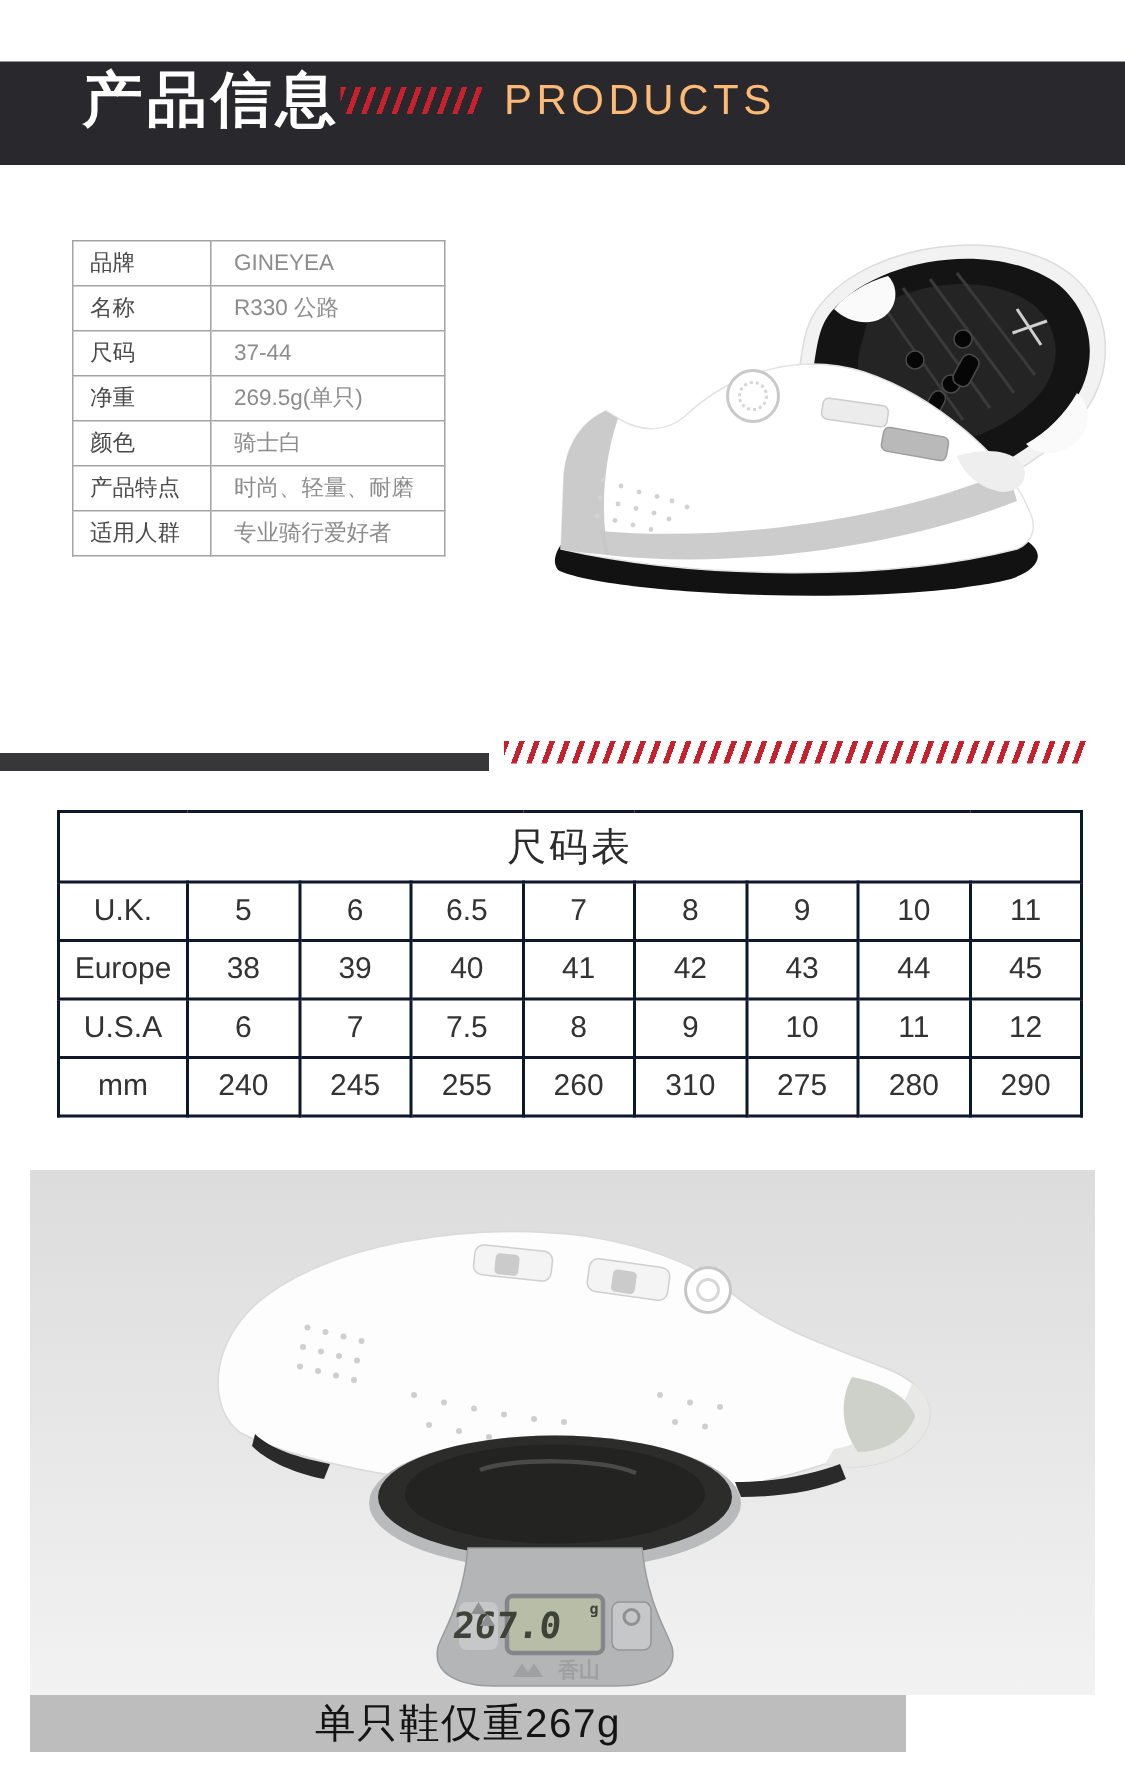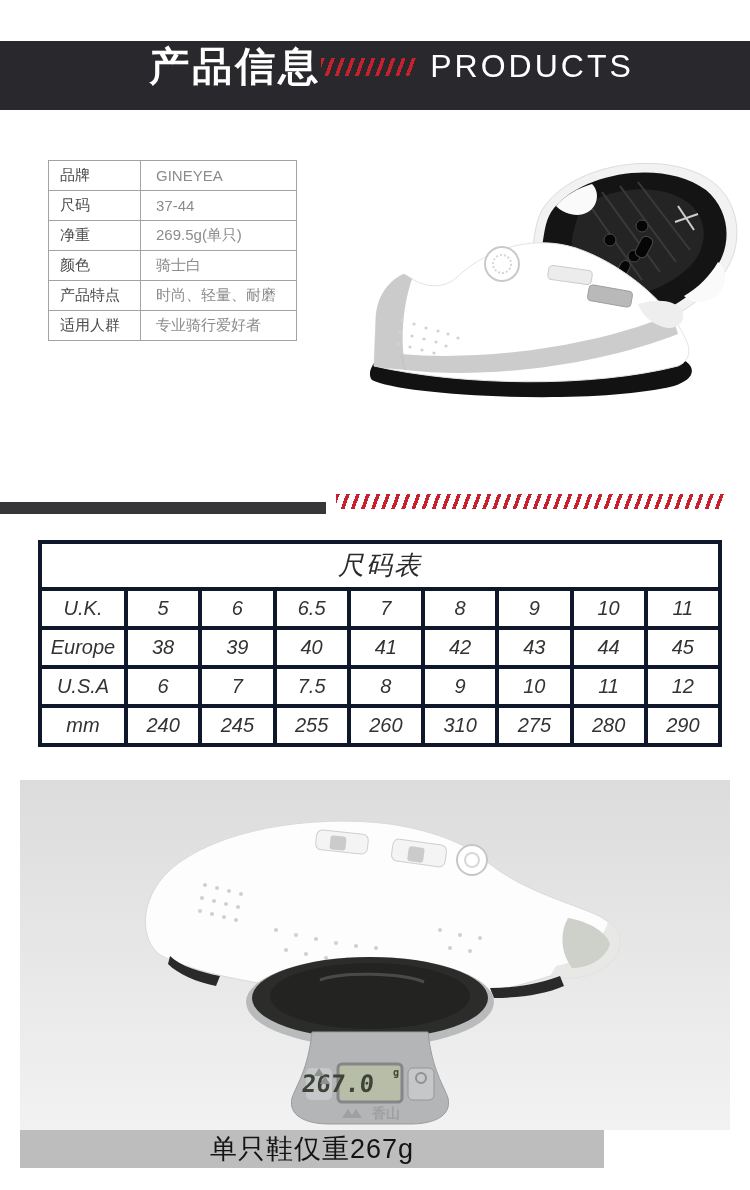--- a/index.html
+++ b/index.html
@@ -1,46 +1,46 @@
 <!DOCTYPE html>
 <html><head>
 <meta charset="utf-8">
 <style>
   * { margin:0; padding:0; box-sizing:border-box; }
   body { background:#fff; font-family:"Liberation Sans", sans-serif; }
   #page { position:relative; width:750px; height:1190px; background:#fff; overflow:hidden; }
 
   
   .topbar { position:absolute; left:0; top:41px; width:750px; height:69px;
-            background:#29292d; display:flex; align-items:center; justify-content:center;
+            background:#29292d; display:flex; align-items:center; justify-content:flex-start;
             padding:0 22px 18px 55px; }
   .topbar h1 { color:#fff; font-size:40px; font-weight:bold; letter-spacing:3px; }
   .topbar .right { display:flex; align-items:center; gap:14px; }
   .slashes { background:repeating-linear-gradient(110deg,#c9202e 0 3.5px,transparent 3.5px 9.5px); }
   .topbar .slashes { width:95px; height:18px; }
-  .topbar .products { color:#ffffff; font-size:32px; letter-spacing:3px; font-weight:normal; }
+  .topbar .products { color:#fdba74; font-size:28px; letter-spacing:3px; font-weight:normal; }
 
   
   table.spec { position:absolute; left:48px; top:160px; width:249px;
                border-collapse:collapse; font-size:15px; }
   table.spec td { border:1px solid #a3a3a3; height:30px; vertical-align:middle; white-space:nowrap; }
   table.spec td.lbl { width:92px; padding-left:11px; color:#4a4a4a; }
   table.spec td.val { padding-left:15px; color:#8c8c8c; }
 
   
   .product-photo { position:absolute; left:342px; top:148px; width:404px; height:312px; }
 
   
   .divider-bar { position:absolute; left:0; top:502px; width:326px; height:12px; background:#37373a; }
   .divider-slashes { position:absolute; left:336px; top:494px; width:388px; height:15px; }
 
   
   table.sizes { position:absolute; left:38px; top:540px; width:684px;
                 border-collapse:collapse; text-align:center; color:#333; }
-  table.sizes td { border:4px solid #0f172a; height:39px; font-size:20px;font-style:italic; }
+  table.sizes td { border:2px solid #0f172a; height:39px; font-size:20px; }
   table.sizes td.title { height:47px; font-size:26px; color:#2b2b2b; letter-spacing:2px; }
   table.sizes td.rowlbl { width:86px;border-radius:11px; }
 
   
   .weight-photo { position:absolute; left:20px; top:780px; width:710px; height:350px;
                   background:linear-gradient(180deg,#dcdcdc 0%,#e6e6e6 45%,#f2f2f2 100%); }
   .caption-band { position:absolute; left:20px; top:1130px; width:584px; height:38px;
                   background:#bdbdbd; color:#141414; font-size:27px;
                   display:flex; align-items:center; justify-content:center; letter-spacing:1px; }
 
@@ -58,20 +58,24 @@
       <div class="slashes"></div>
       <div class="products">PRODUCTS</div>
     </div>
   </div>
 
   <table class="spec">
     <tbody>
         <tr>
           <td class="lbl">品牌</td>
           <td class="val">GINEYEA</td>
+        </tr>
+    <tr>
+          <td class="lbl">名称</td>
+          <td class="val">R330 公路</td>
         </tr>
     <tr>
           <td class="lbl">尺码</td>
           <td class="val">37-44</td>
         </tr>
     <tr>
           <td class="lbl">净重</td>
           <td class="val">269.5g(单只)</td>
         </tr>
     <tr>

